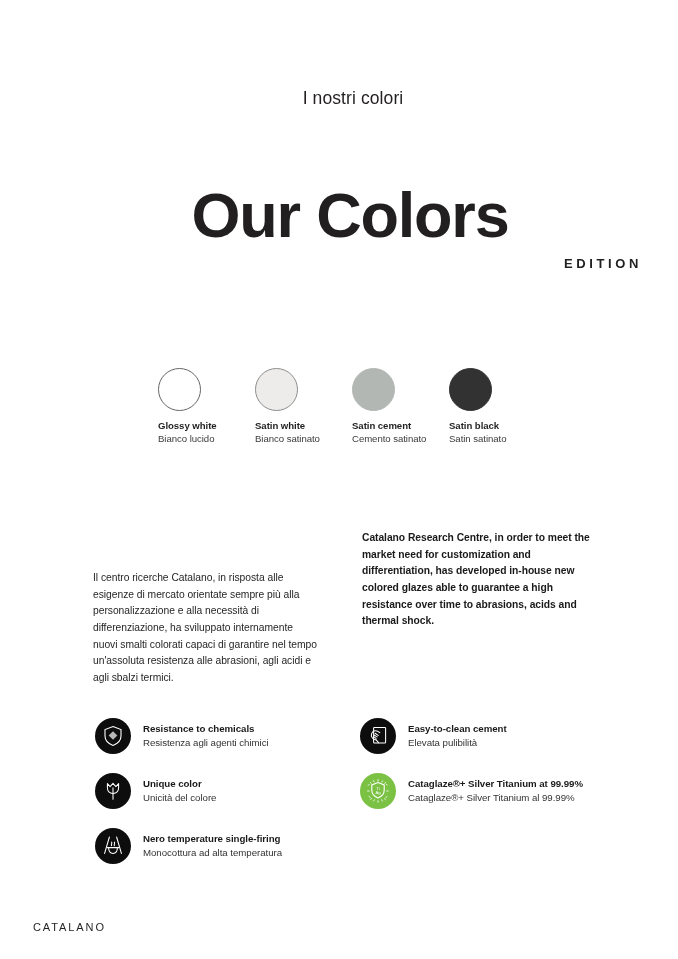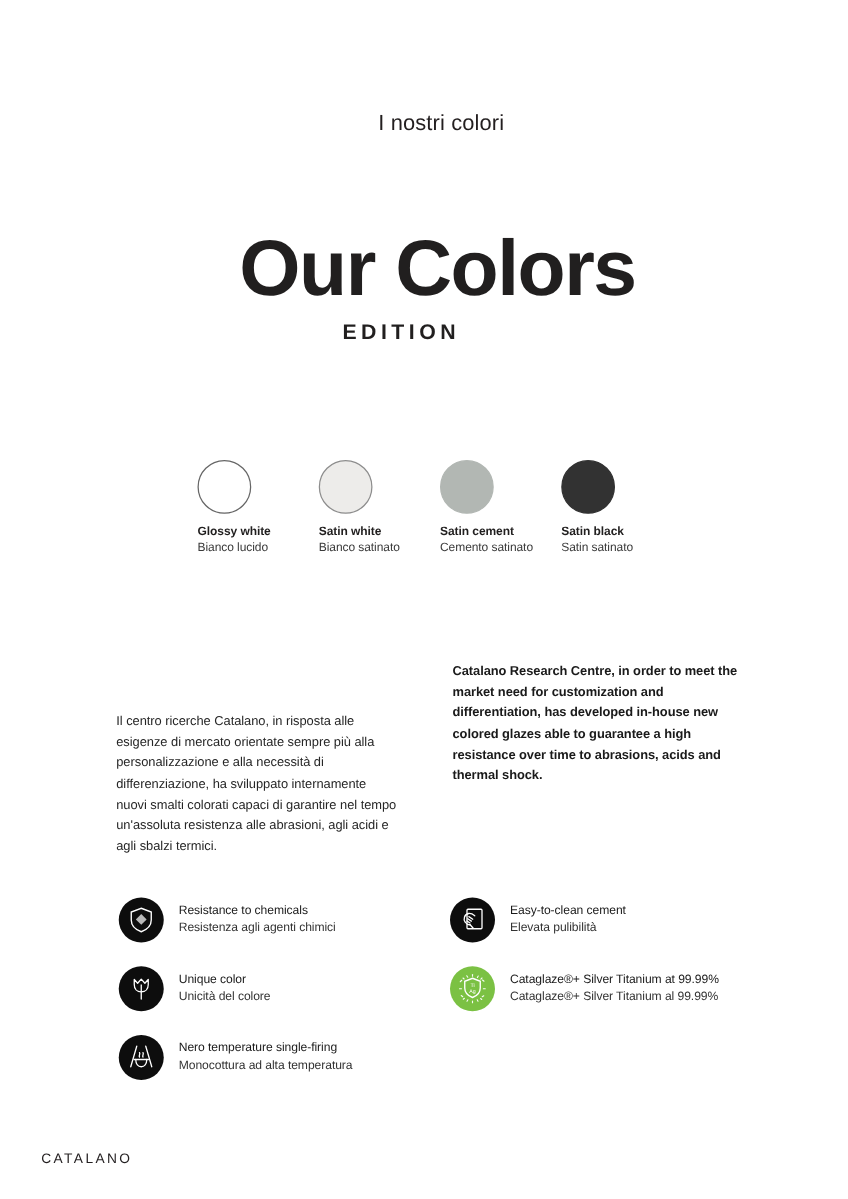--- a/index.html
+++ b/index.html
@@ -43,22 +43,22 @@
     letter-spacing: -1.2px;
     color: #211f1f;
     line-height: 1.05;
     margin-left: 11px;
   }
   .edition {
     position: absolute;
     top: 256px;
     left: 0;
     width: 642px;
-    text-align: center;
-    font-size: 17px;
+    text-align: right;
+    font-size: 13px;
     font-weight: 700;
     letter-spacing: 3.6px;
     color: #211f1f;
   }
 
   
   .swatches {
     position: absolute;
     top: 368px;
     left: 158px;
@@ -147,21 +147,21 @@
     justify-content: center;
   }
   .feature-icon.green {
     background: #7bc143;
   }
   .feature-text {
     margin-left: 12px;
   }
   .feat-en {
     font-size: 9.7px;
-    font-weight: 400;
+    font-weight: 700;
     color: #1a1a1a;
     line-height: 1.4;
     letter-spacing: -0.05px;
   }
   .feat-it {
     font-size: 9.7px;
     font-weight: 400;
     color: #333333;
     line-height: 1.4;
     letter-spacing: -0.05px;

